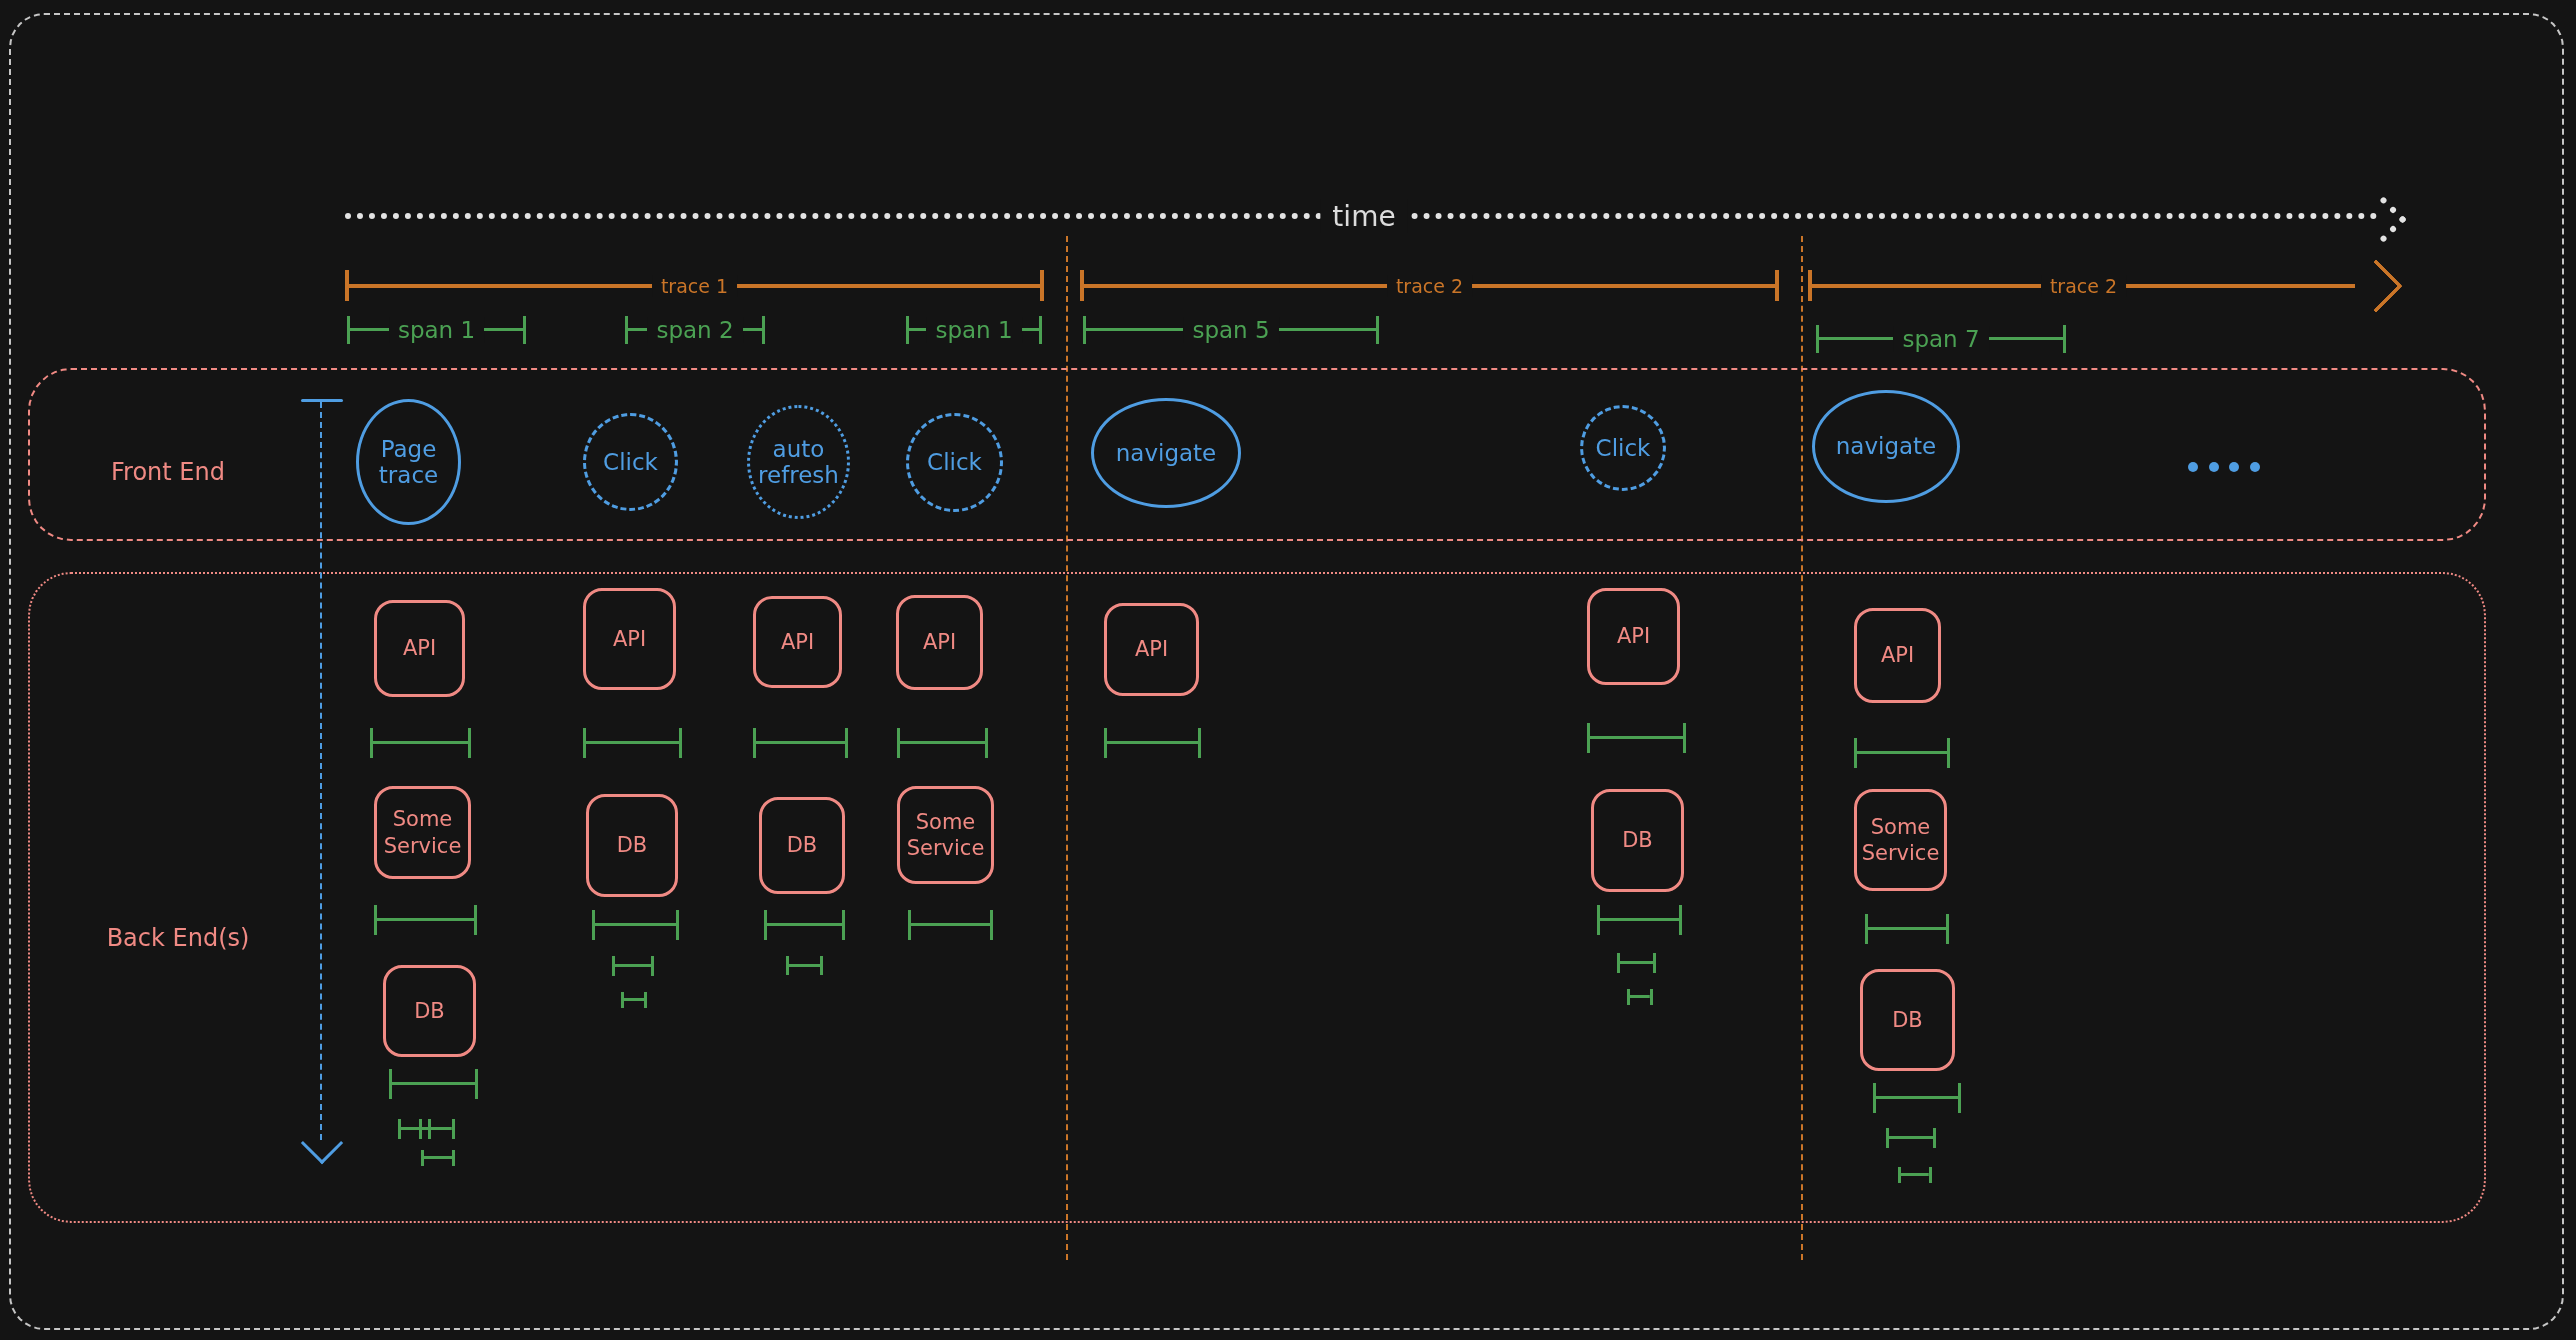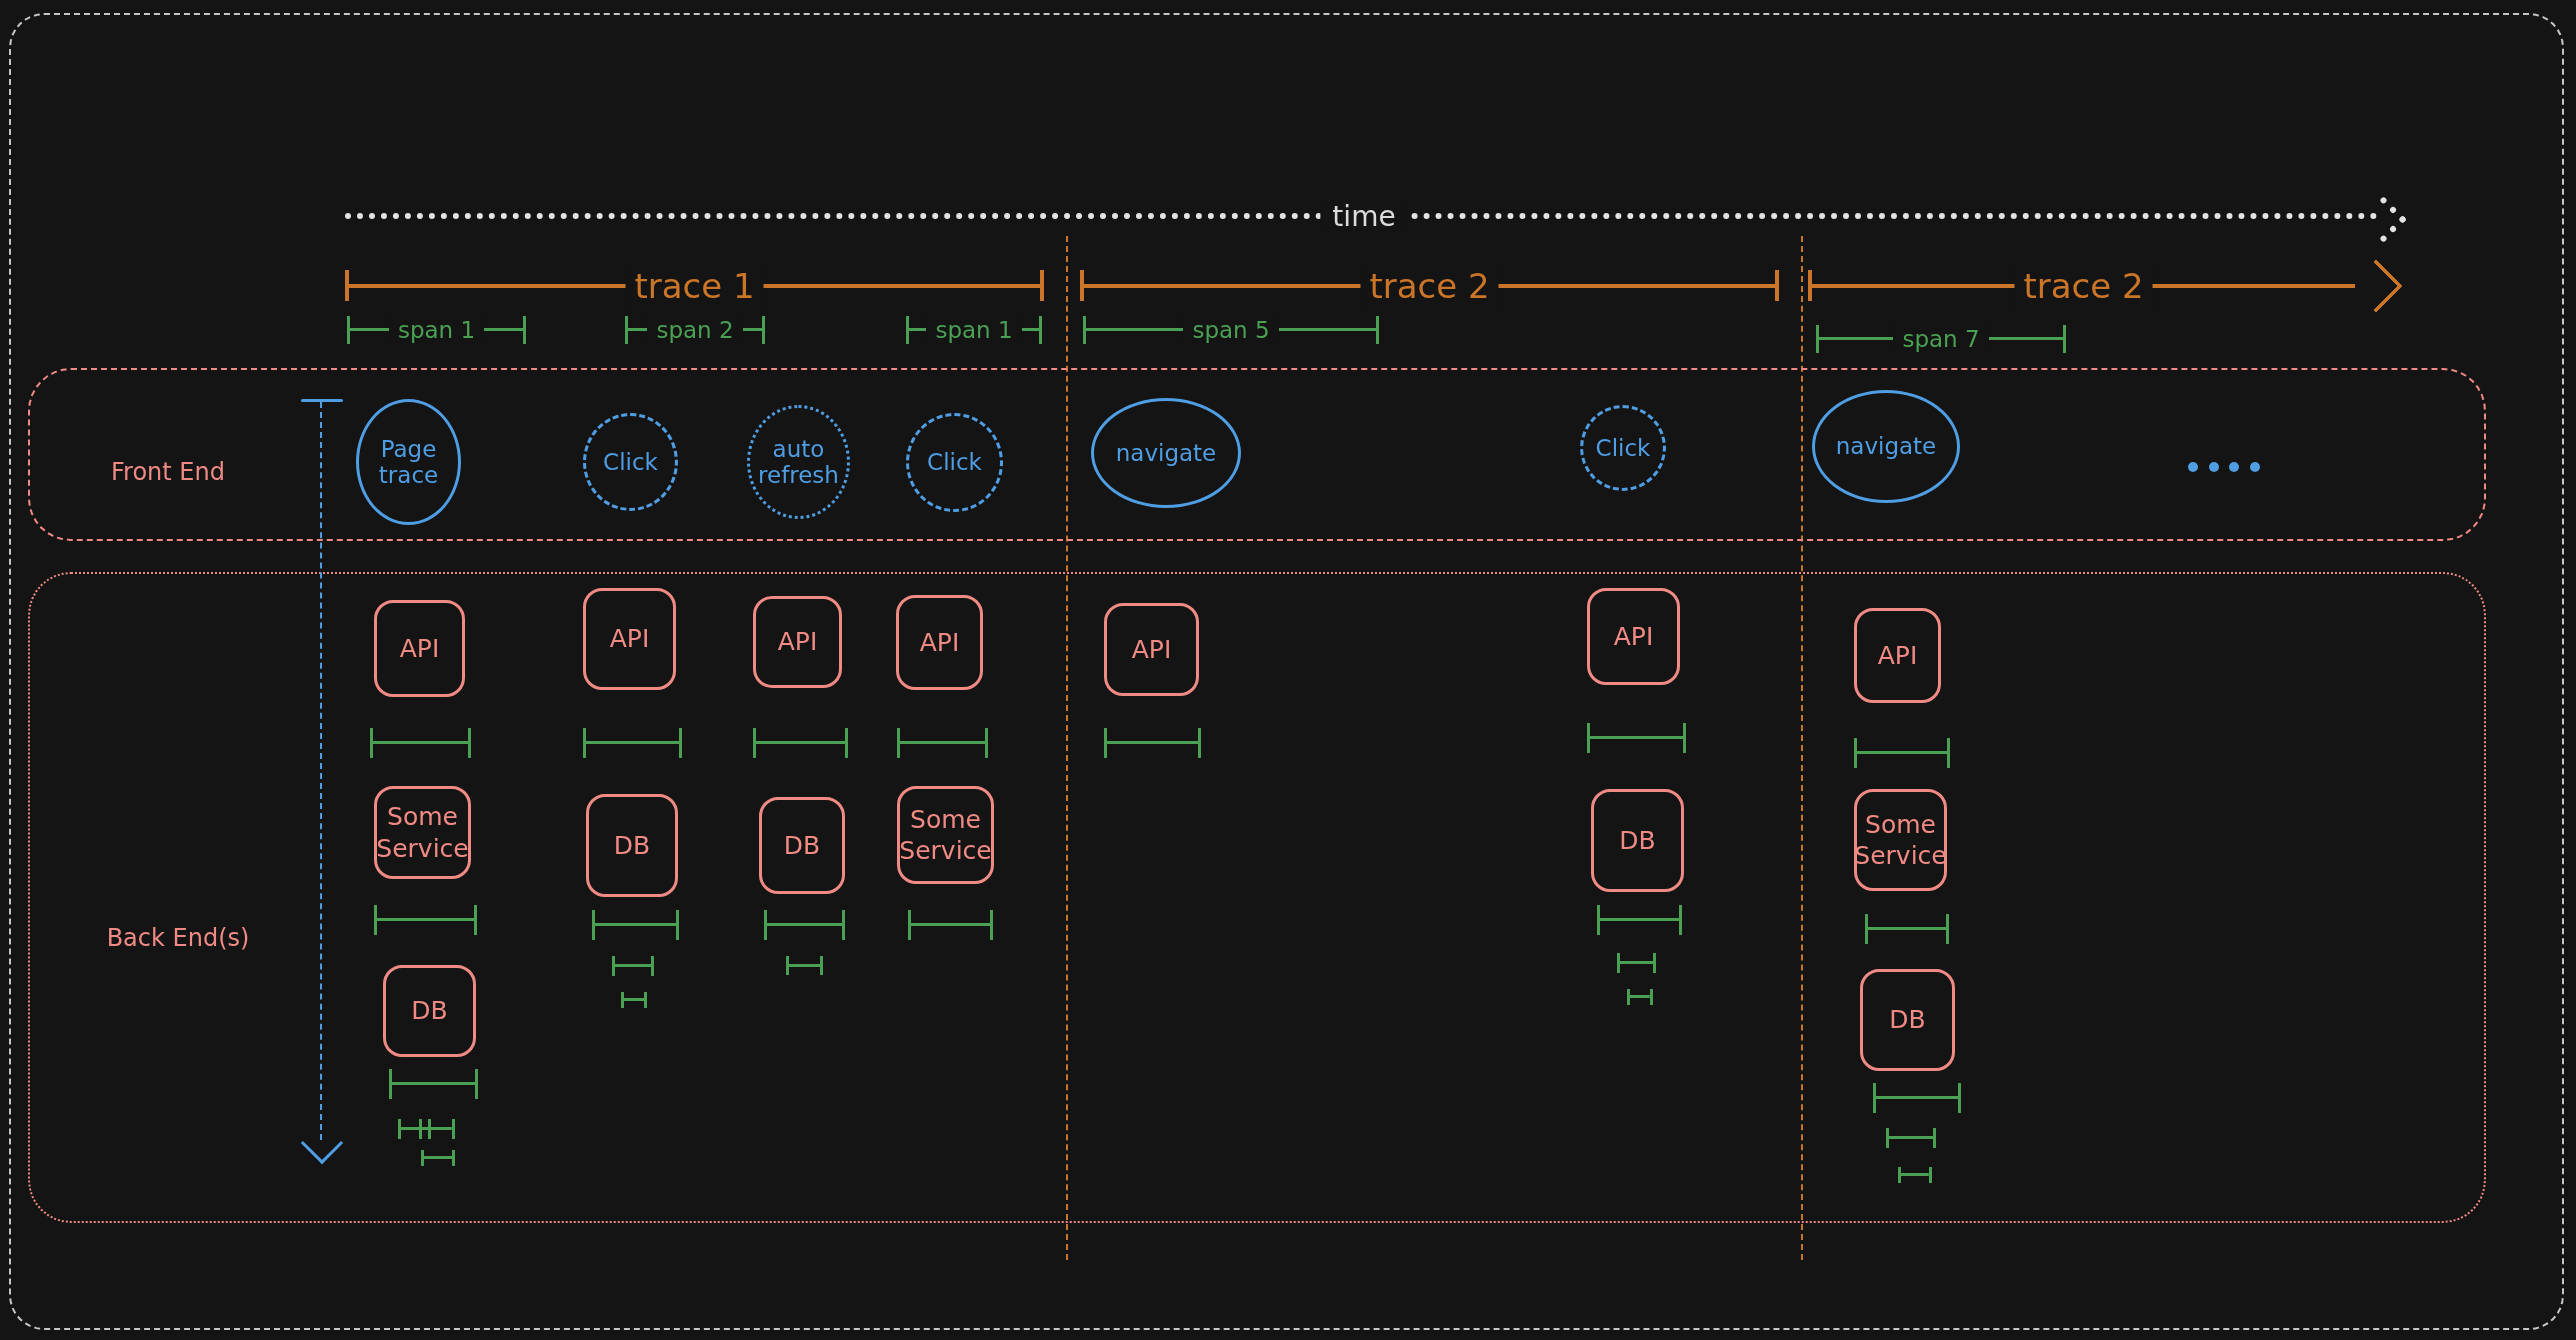--- a/index.html
+++ b/index.html
@@ -29,21 +29,21 @@
   .sep{top:236px;height:1024px;width:0;border-left:2.7px dashed var(--orange);}
 
   
   .t-bracket{height:31px;border-left:4px solid var(--orange);border-right:4px solid var(--orange);
              background:linear-gradient(var(--orange),var(--orange)) center/100% 4px no-repeat;}
   .t-bracket.no-right{border-right:none;}
   .s-bracket{height:28px;border-left:3.4px solid var(--green);border-right:3.4px solid var(--green);
              background:linear-gradient(var(--green),var(--green)) center/100% 3.4px no-repeat;}
   .b-label{position:absolute;left:50%;top:50%;transform:translate(-50%,-50%);background:var(--bg);
            white-space:nowrap;padding:0 9.4px;}
-  .b-label.o{color:var(--orange);font-size:34px;}
+  .b-label.o{color:var(--orange);font-size:19px;}
   .b-label.g{color:var(--green);font-size:23px;}
   .arrow-o{position:absolute;right:-40px;top:50%;width:34px;height:34px;
            border-top:4px solid var(--orange);border-right:4px solid var(--orange);
            transform:translateY(-50%) rotate(45deg);border-radius:2px;}
 
   
   .gb{border-left:3.4px solid var(--green);border-right:3.4px solid var(--green);
       background:linear-gradient(var(--green),var(--green)) center/100% 3.4px no-repeat;}
 
   
@@ -54,21 +54,21 @@
   
   .ev{border:3.4px solid var(--blue);border-radius:50%;color:var(--blue);
       display:flex;align-items:center;justify-content:center;text-align:center;
       font-size:23px;line-height:1.15;padding:4px;box-sizing:border-box;}
   .ev.dashed{border-style:dashed;}
   .ev.dotted{border-style:dotted;}
 
   
   .node{border:3.4px solid var(--salmon);border-radius:19px;color:var(--salmon);
         display:flex;align-items:center;justify-content:center;text-align:center;
-        font-size:25px;line-height:1.25;padding:15px;box-sizing:border-box;}
+        font-size:21px;line-height:1.25;padding:15px;box-sizing:border-box;}
 
   
   .flow-line{left:320px;top:402px;height:738px;width:0;border-left:2.7px dashed var(--blue);}
   .flow-cap{left:301px;top:399px;width:42px;height:3.4px;background:var(--blue);border-radius:2px;}
   .flow-head{left:307px;top:1128px;width:27px;height:27px;border-bottom:3.4px solid var(--blue);
              border-right:3.4px solid var(--blue);transform:rotate(45deg);}
 
   .dots{left:2188px;top:462px;display:flex;gap:10.7px;}
   .dots i{width:10px;height:10px;border-radius:50%;background:var(--blue);}
 </style>

